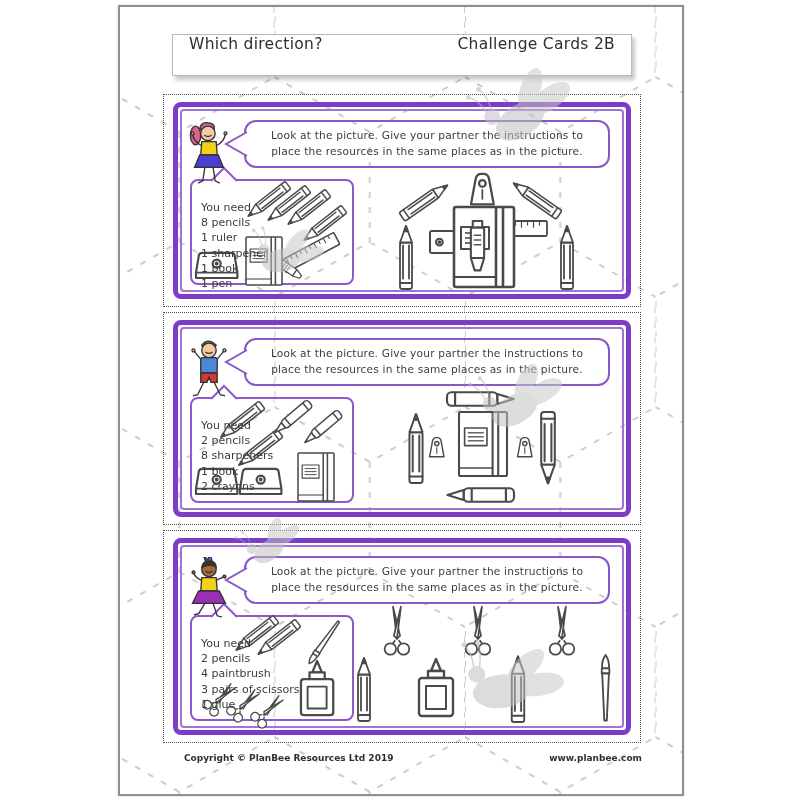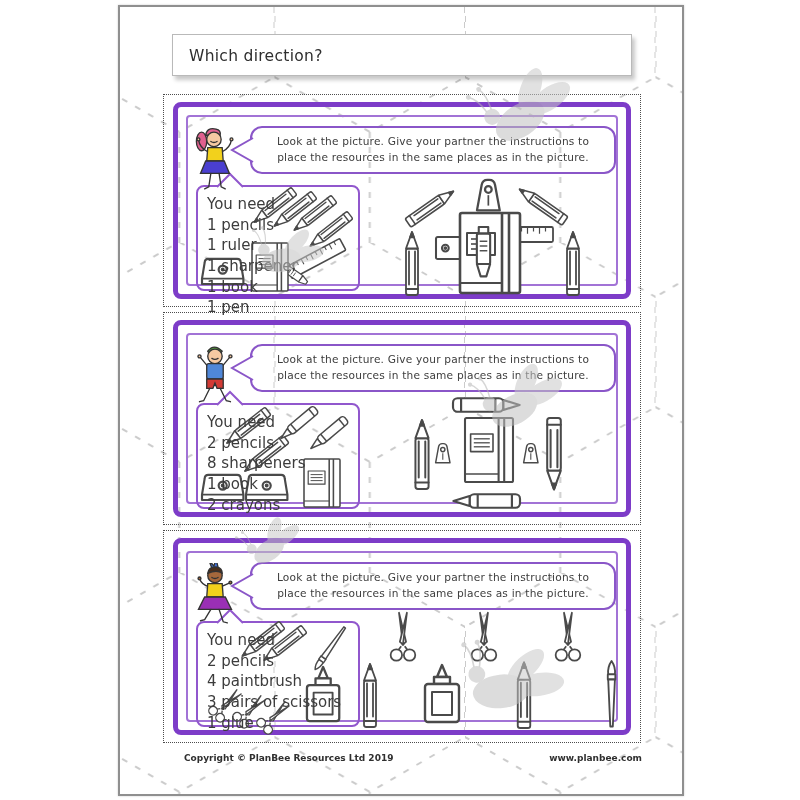--- a/index.html
+++ b/index.html
@@ -4,38 +4,38 @@
 <style>
   html,body{margin:0;padding:0;}
   body{width:800px;height:800px;position:relative;background:#ffffff;
        font-family:"DejaVu Sans","Liberation Sans",sans-serif;color:#3c3c3c;overflow:hidden;}
   .sheet{position:absolute;left:118px;top:5px;width:562px;height:787px;
          background:#fff;border:2px solid #8f8f8f;box-shadow:0 0 2px rgba(0,0,0,.2);}
   .hexbg{position:absolute;left:0;top:0;z-index:0;}
   
   .header{position:absolute;left:52px;top:27px;width:460px;height:42px;background:#fff;
           border:1px solid #b9b9b9;box-shadow:3px 4px 4px rgba(0,0,0,.22);
-          display:flex;justify-content:space-between;align-items:flex-end;
-          padding:10px 16px;box-sizing:border-box;z-index:2;}
+          display:flex;justify-content:space-between;align-items:flex-start;
+          padding:0 16px;box-sizing:border-box;z-index:2;}
   .header .t{font-size:15.5px;color:#2e2e2e;letter-spacing:.3px;}
   
   .cut{position:absolute;left:43px;width:478px;height:213px;border:1px dotted #4d4d4d;box-sizing:border-box;z-index:1;}
   .cut.c1{top:87px;} .cut.c2{top:305px;} .cut.c3{top:523px;}
-  .cardb{position:absolute;inset:7px 9px;border:5px solid #7d3cc8;border-radius:8px;padding:8px;}
+  .cardb{position:absolute;inset:7px 9px;border:5px solid #7d3cc8;border-radius:8px;padding:2px;}
   .cardi{position:relative;width:100%;height:100%;border:2px solid #a273d6;border-radius:4px;box-sizing:border-box;}
   .char{position:absolute;left:4px;top:10px;width:48px;height:66px;z-index:3;}
   .bubble{position:absolute;left:62px;top:9px;width:366px;height:48px;border:2px solid #8a56c8;
           border-radius:12px;display:flex;align-items:center;justify-content:center;
           text-align:center;padding:2px 14px;box-sizing:border-box;z-index:1;}
   .bubble .btxt{font-size:10.6px;line-height:1.5;letter-spacing:.2px;}
   .btail{position:absolute;left:42px;top:20px;z-index:2;}
   .ynbox{position:absolute;left:8px;top:68px;width:160px;height:102px;border:2px solid #9157cd;
          border-radius:8px;z-index:1;}
   .yntail{position:absolute;left:18px;top:-15px;}
-  .yntext{position:absolute;left:9px;top:7px;font-size:15px;line-height:1.38;z-index:2;}
+  .yntext{position:absolute;left:9px;top:19px;font-size:11px;line-height:1.38;z-index:2;}
   .yn-line:empty{display:none;}
   .yndraw{position:absolute;left:0;top:0;overflow:visible;z-index:1;}
   .pic{position:absolute;left:176px;top:62px;overflow:visible;z-index:1;}
   
   .footer{position:absolute;left:64px;right:40px;top:746px;display:flex;
           justify-content:space-between;font-size:9px;font-weight:bold;color:#2f2f2f;z-index:2;}
   .bees{position:absolute;left:0;top:0;width:562px;height:787px;overflow:visible;
         z-index:6;pointer-events:none;opacity:.55;}
   .defs{position:absolute;width:0;height:0;}
   svg{display:block;}
@@ -151,20 +151,21 @@
     <defs>
       <pattern id="hexp" width="190.5" height="330" patternUnits="userSpaceOnUse" patternTransform="translate(-36,-95)">
         <path d="M95.25,0 L190.5,55 L190.5,165 L95.25,220 L0,165 L0,55 Z M95.25,220 L95.25,330" fill="none" stroke="#cbcbcb" stroke-width="2" stroke-dasharray="6 9"></path>
       </pattern>
     </defs>
     <rect x="0" y="0" width="562" height="787" fill="url(#hexp)"></rect>
   </svg>
 
   <div class="header">
     <span class="t">Which direction?</span>
+    <span class="t">Challenge Cards 2B</span>
   </div>
 
   <div class="cut c1">
     <div class="cardb">
       <div class="cardi">
         <svg class="char" viewBox="0 0 46 64">
           <g stroke="#333" stroke-width="1.3" stroke-linecap="round" fill="none">
             <ellipse cx="9" cy="14" rx="5" ry="9" fill="#e0608f"></ellipse>
             <path d="M13,8 Q14,0 23,2 Q28,3 27,8 Z" fill="#e0608f"></path>
             <circle cx="21" cy="12" r="7" fill="#f6c9a2"></circle>
@@ -184,21 +185,21 @@
         </div>
         <svg class="btail" width="24" height="26">
           <path d="M23,1 L2,13 L23,25" fill="#fff" stroke="#8a56c8" stroke-width="2"></path>
         </svg>
         <div class="ynbox">
           <svg class="yntail" width="28" height="16">
             <path d="M1,15 L14,2 L27,15" fill="#fff" stroke="#9157cd" stroke-width="2"></path>
           </svg>
           <div class="yntext">
             <div class="yn-line">You need</div>
-            <div class="yn-line">1 pencils</div>
+            <div class="yn-line">8 pencils</div>
             <div class="yn-line">1 ruler</div>
             <div class="yn-line">1 sharpener</div>
             <div class="yn-line">1 book</div>
             <div class="yn-line">1 pen</div>
           </div>
           <svg class="yndraw" width="160" height="100" viewBox="0 0 160 100">
             <use href="#sym-pencil" transform="translate(96,4) rotate(142) scale(0.6)"></use>
             <use href="#sym-pencil" transform="translate(116,8) rotate(142) scale(0.6)"></use>
             <use href="#sym-pencil" transform="translate(136,12) rotate(142) scale(0.6)"></use>
             <use href="#sym-pencil" transform="translate(152,28) rotate(142) scale(0.6)"></use>

